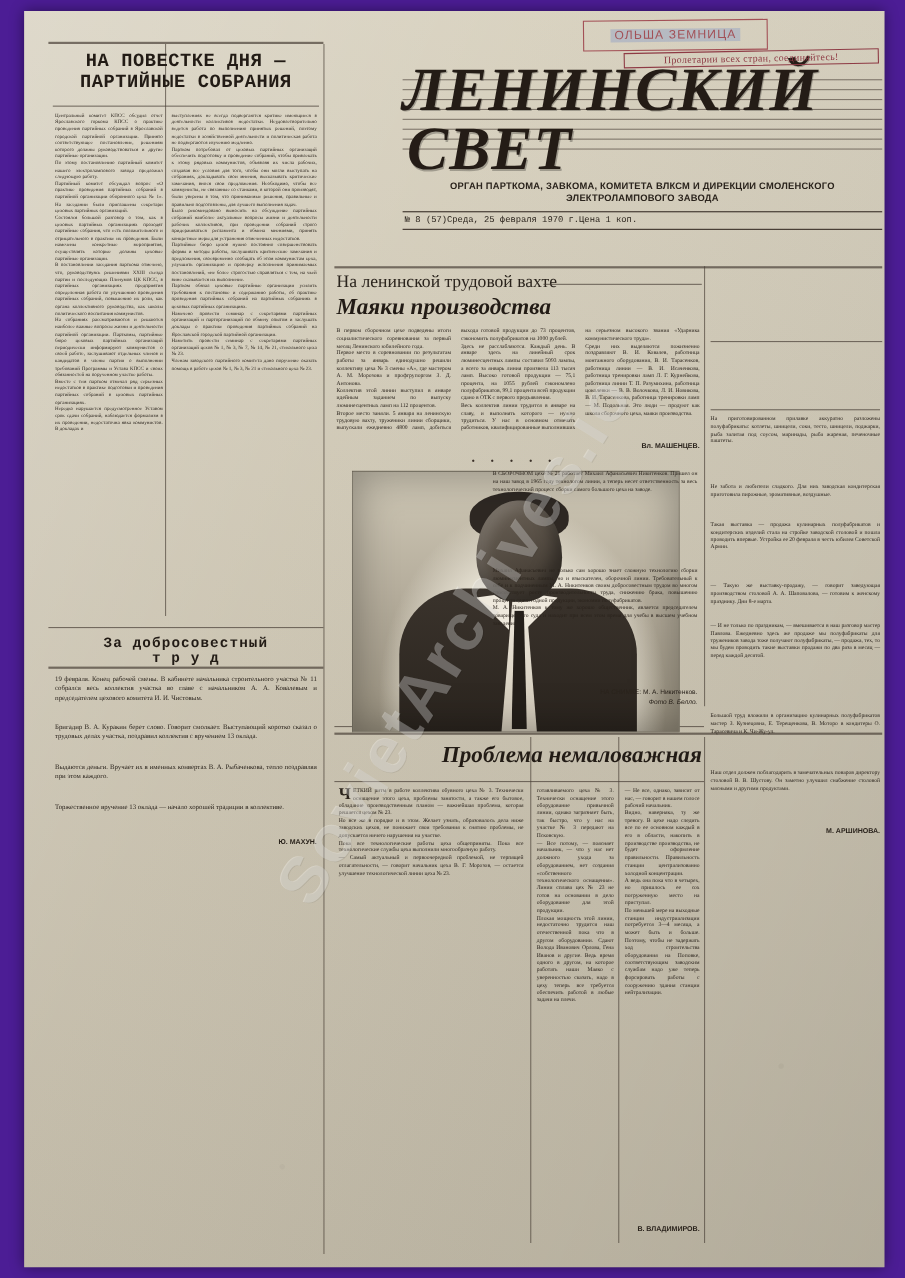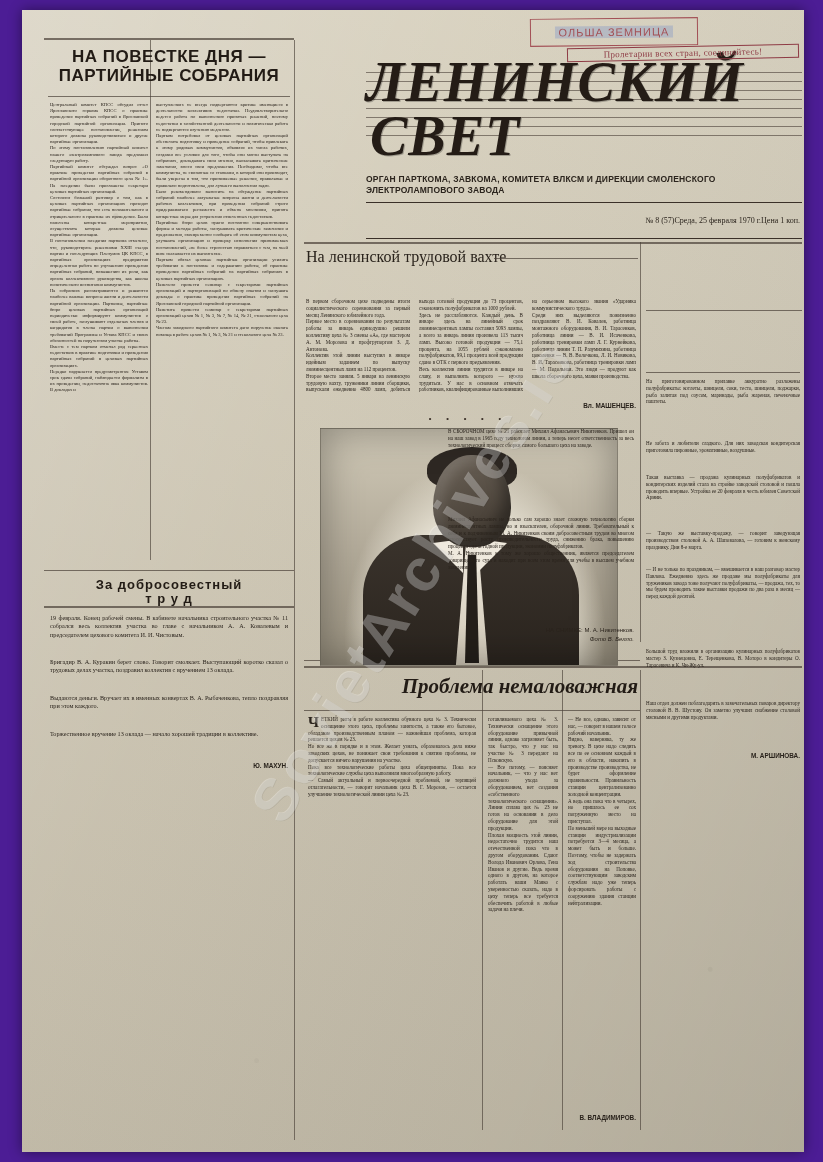--- a/index.html
+++ b/index.html
@@ -112,37 +112,37 @@
     pointer-events: none;
   }
   .mast-rules i {
     display: block;
     height: 1px;
     background: #3a3028;
     margin-bottom: 8px;
     opacity: .55;
   }
   .mast-sub {
-    margin-top: 10px;
+    margin-top: 0;
     font-family: "Liberation Sans", sans-serif;
     font-size: 8.5px;
     font-weight: 700;
     letter-spacing: .2px;
     color: #2b241d;
     line-height: 1.35;
-    text-align: left;
+    text-align: center;
   }
   .mast-meta {
     margin-top: 6px;
     border-top: 1px solid #3a3028;
     border-bottom: 1px solid #3a3028;
-    padding: 13px 2px;
+    padding: 3px 2px;
     display: flex;
-    justify-content: flex-end;
-    font-family: Liberation Serif, serif;
+    justify-content: flex-start;
+    font-family: Liberation Mono, monospace;
     font-size: 8px;
     color: #2b241d;
   }
 
   
   .col-rule {
     position: absolute;
     width: 1px;
     background: #4a4038;
     opacity: .65;
@@ -173,21 +173,21 @@
     line-height: 6.8px;
   }
   .sm {
     font-size: 6.2px;
     line-height: 8.4px;
   }
 
   
   .hl-main {
     position: absolute;
-    font-family: Liberation Sans, sans-serif;
+    font-family: Liberation Mono, monospace;
     font-weight: 700;
     color: #221b15;
     letter-spacing: .5px;
     line-height: 1.1;
     text-align: center;
   }
   .hl-serif {
     position: absolute;
     font-family: "Liberation Serif", serif;
     font-weight: 700;
@@ -375,20 +375,21 @@
 
     <div class="txt sm" style="left:28px; top:604px; width:238px;">19 февраля. Конец рабочей смены. В кабинете начальника строительного участка № 11 собрался весь коллектив участка во главе с начальником А. А. Ковалевым и председателем цехового комитета И. И. Чистовым.</div>
     <div class="txt sm" style="left:28px; top:648px; width:238px;">Бригадир В. А. Куракин берет слово. Говорит смолкает. Выступающий коротко сказал о трудовых делах участка, поздравил коллектив с вручением 13 оклада.</div>
     <div class="txt sm" style="left:28px; top:684px; width:238px;">Выдаются деньги. Вручает их в именных конвертах В. А. Рыбаченкова, тепло поздравляя при этом каждого.</div>
     <div class="txt sm" style="left:28px; top:720px; width:238px;">Торжественное вручение 13 оклада — начало хорошей традиции в коллективе.</div>
     <div class="txt sig" style="left:28px; top:752px; width:238px;">Ю. МАХУН.</div>
 
     <div class="txt" style="left:284px; top:238px; width:330px; font-size:16px; font-family:'Liberation Serif',serif; text-align:left;">На ленинской трудовой вахте</div>
     <div class="hrule" style="left:472px; top:248px; width:144px;"></div>
 
+    <div class="hl-serif" style="left:284px; top:256px; width:330px; font-size:21px;">Маяки производства</div>
 
     <div class="txt tiny2" style="left:284px; top:288px; width:330px; column-count:3; column-gap:9px; white-space:pre-line;">В первом сборочном цехе подведены итоги социалистического соревнования за первый месяц Ленинского юбилейного года.
 Первое место в соревновании по результатам работы за январь единодушно решили коллективу цеха № 3 смены «А», где мастером А. М. Морозова и профгрупоргом З. Д. Антонова.
 Коллектив этой линии выступил в январе идейным заданием по выпуску люминесцентных ламп на 112 процентов.
 Второе место заняли. 5 января на ленинскую трудовую вахту, труженики линии сборщики, выпускали ежедневно 4800 ламп, добиться выхода готовой продукции до 73 процентов, сэкономить полуфабрикатов на 1000 рублей.
 Здесь не расслабляются. Каждый день. В январе здесь на линейный срок люминесцентных лампы составил 5093 лампы, а всего за январь линия произвела 113 тысяч ламп. Высоко готовой продукции — 75,1 процента, на 1055 рублей сэкономлено полуфабрикатов, 99,1 процента всей продукции сдано в ОТК с первого предъявления.
 Весь коллектив линии трудится в январе на славу, и выполнять которого — нужно трудиться. У нас в основном отмечать работников, квалифицированные выполнивших на серьезном высокого звания «Ударника коммунистического труда».
 Среди них выделяются пожизненно поздравляют В. И. Ковалев, работница монтажного оборудования, В. И. Тарасенков, работница линии — В. И. Исаченкова, работница тренировки ламп Л. Г. Курнейкова, работница линии Т. П. Разумихина, работница цоколевки — В. В. Волочкова, Л. И. Новикова, В. И. Тарасенкова, работница тренировки ламп — М. Подольная. Это люди — продуют как школа сборочного цеха, маяки производства.</div>
     <div class="txt sig" style="left:520px; top:392px; width:94px;">Вл. МАШЕНЦЕВ.</div>
 

